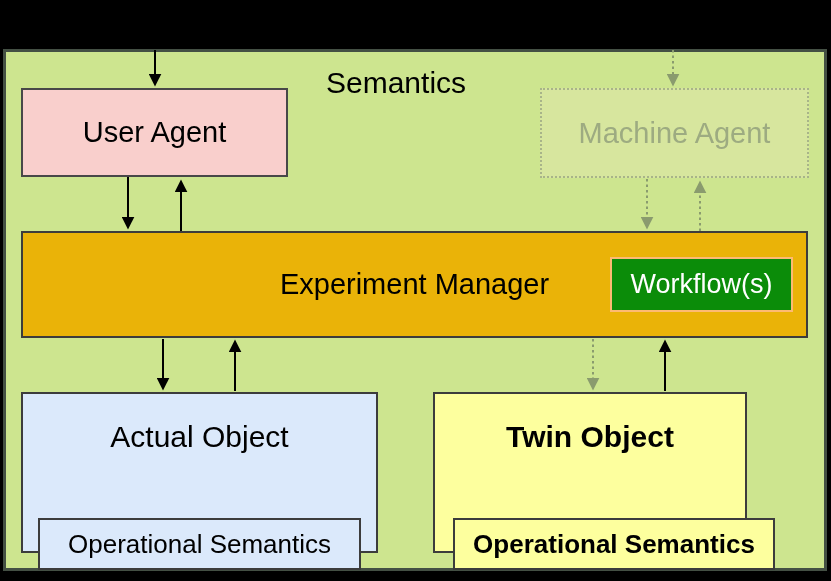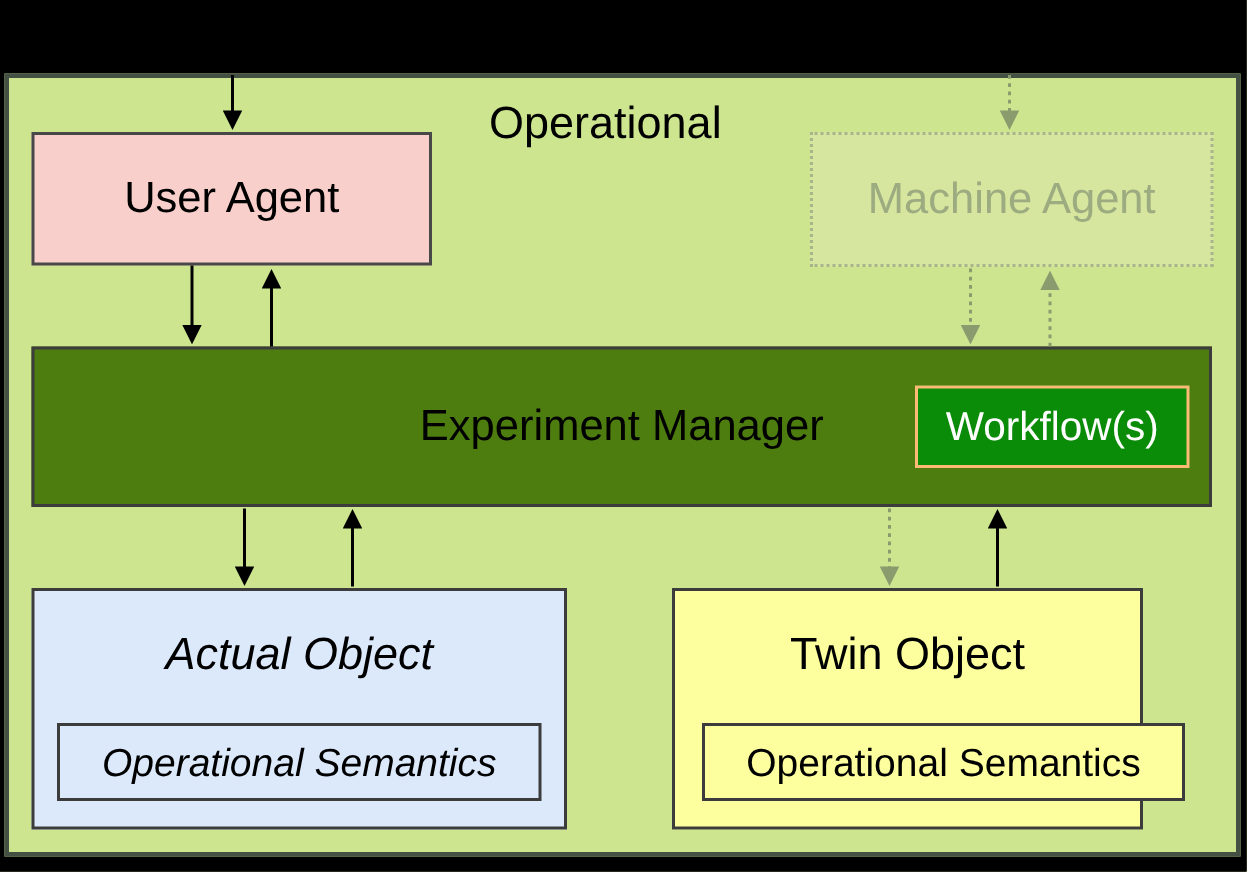--- a/index.html
+++ b/index.html
@@ -51,80 +51,81 @@
   }
   .machine-agent {
     left: 540px; top: 88px; width: 269px; height: 90px;
     background: #d7e69e;
     border: 2px dotted #a8b489;
     color: #9dab81;
     font-size: 29px;
   }
   .manager {
     left: 21px; top: 231px; width: 787px; height: 107px;
-    background: #4d7c0f;
+    background: #eab308;
     border: 2px solid #3c3c3c;
     font-size: 29px;
     line-height: 39px;
   }
   .workflow {
     left: 610px; top: 257px; width: 183px; height: 55px;
     background: #0b8c09;
     border: 2px solid #fdba74;
     color: #ffffff;
     font-size: 27px;
   }
   .object-box {
     position: absolute;
     box-sizing: border-box;
     border: 2px solid #3c3c3c;
   }
   .actual-object {
     left: 21px; top: 392px; width: 357px; height: 161px;
     background: #dbe9fb;
-    font-style: italic;
   }
   .twin-object {
-    left: 448px; top: 392px; width: 314px; height: 161px;
+    left: 433px; top: 392px; width: 314px; height: 161px;
     background: #fdff9e;
+    font-weight: bold;
   }
   .object-title {
     margin-top: 26px;
     text-align: center;
     font-size: 30px;
     color: #000000;
   }
   .os-box {
     position: absolute;
     box-sizing: border-box;
     border: 2px solid #3c3c3c;
     display: flex;
     align-items: center;
     justify-content: center;
     font-size: 26px;
     color: #000000;
     background: inherit;
+    margin-top: 36px;
   }
   .actual-object .os-box { left: 15px; top: 88px; width: 323px; height: 52px; }
   .twin-object   .os-box { left: 18px; top: 88px; width: 322px; height: 52px; }
   .arrows {
     position: absolute;
     left: 0; top: 0;
     width: 831px; height: 581px;
     pointer-events: none;
   }
 </style>
 </head>
 <body>
 
 <div class="canvas">
 
   <div class="frame"></div>
 
-  <div class="container-title">Operational</div>
+  <div class="container-title">Semantics</div>
 
   <div class="node user-agent">
     <span>User Agent</span>
   </div>
 
   <div class="node machine-agent">
     <span>Machine Agent</span>
   </div>
 
   <div class="node manager">

